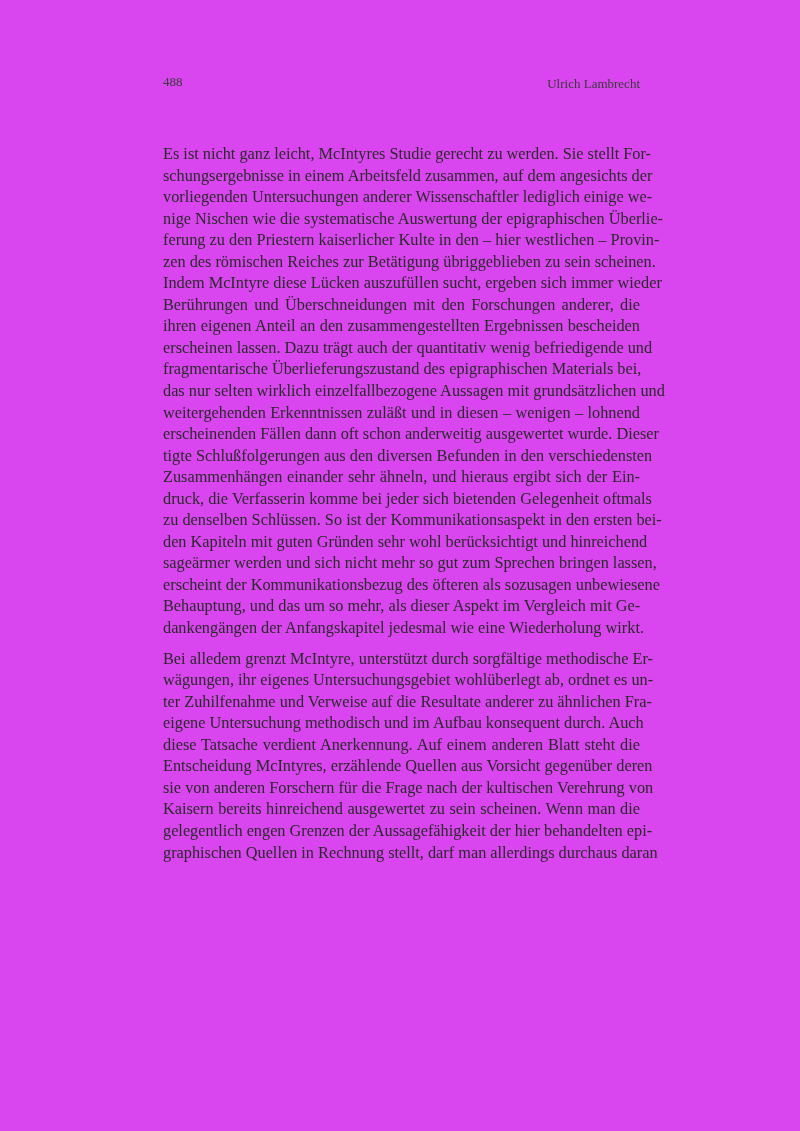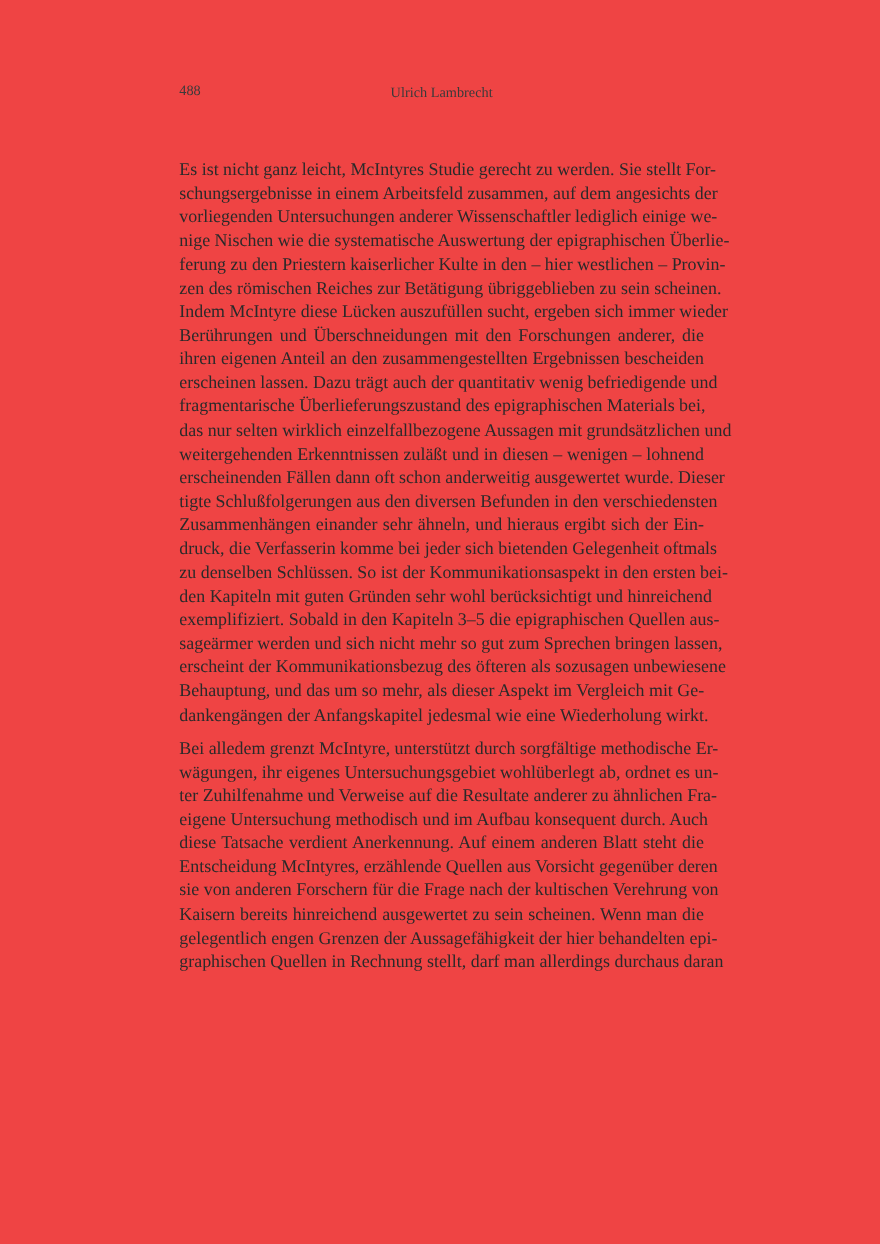--- a/index.html
+++ b/index.html
@@ -1,24 +1,24 @@
 <!DOCTYPE html>
 <html><head>
   <meta charset="utf-8">
   <style>
     html, body { margin: 0; padding: 0; background: #ffffff; }
     body { width: 800px; height: 1131px; position: relative; overflow: hidden; }
-    .page { position: absolute; left: 0; top: 0; width: 800px; height: 1131px; background: #ef4444; }
+    .page { position: absolute; left: 0; top: 0; width: 800px; height: 1131px; background: #d946ef; }
     .header {
       position: absolute; top: 74px; left: 163px; width: 477px; height: 20px;
       font-family: "Liberation Serif", "DejaVu Serif", serif;
       font-size: 13px; color: #3a3a3a;
     }
     .page-number { position: absolute; left: 0; top: 0; }
-    .running-head { position: absolute; left: 0; width: 100%; top: 2px; text-align: center; }
+    .running-head { position: absolute; left: 0; width: 100%; top: 2px; text-align: right; }
     .body-text {
       position: absolute; top: 143px; left: 163px; width: 477px;
       font-family: "Liberation Serif", "DejaVu Serif", serif;
       font-size: 16.3px; line-height: 21.55px; color: #2a2a2a;
       text-align: justify; hyphens: manual;
     }
     .body-text p { margin: 0; }
     .body-text p + p { margin-top: 9px; }
     .line { display: block; text-align: justify; text-align-last: justify; white-space: nowrap; }
     .line.last { text-align-last: left; }
@@ -46,21 +46,20 @@
       <span class="line">erscheinen lassen. Dazu trägt auch der quantitativ wenig befriedigende und</span>
       <span class="line">fragmentarische Überlieferungszustand des epigraphischen Materials bei,</span>
       <span class="line">das nur selten wirklich einzelfallbezogene Aussagen mit grundsätzlichen und</span>
       <span class="line">weitergehenden Erkenntnissen zuläßt und in diesen – wenigen – lohnend</span>
       <span class="line">erscheinenden Fällen dann oft schon anderweitig ausgewertet wurde. Dieser</span>
       <span class="line">tigte Schlußfolgerungen aus den diversen Befunden in den verschiedensten</span>
       <span class="line">Zusammenhängen einander sehr ähneln, und hieraus ergibt sich der Ein-</span>
       <span class="line">druck, die Verfasserin komme bei jeder sich bietenden Gelegenheit oftmals</span>
       <span class="line">zu denselben Schlüssen. So ist der Kommunikationsaspekt in den ersten bei-</span>
       <span class="line">den Kapiteln mit guten Gründen sehr wohl berücksichtigt und hinreichend</span>
-      <span class="line">exemplifiziert. Sobald in den Kapiteln 3–5 die epigraphischen Quellen aus-</span>
       <span class="line">sageärmer werden und sich nicht mehr so gut zum Sprechen bringen lassen,</span>
       <span class="line">erscheint der Kommunikationsbezug des öfteren als sozusagen unbewiesene</span>
       <span class="line">Behauptung, und das um so mehr, als dieser Aspekt im Vergleich mit Ge-</span>
       <span class="line last">dankengängen der Anfangskapitel jedesmal wie eine Wiederholung wirkt.</span>
     </p>
     <p>
       <span class="line">Bei alledem grenzt McIntyre, unterstützt durch sorgfältige methodische Er-</span>
       <span class="line">wägungen, ihr eigenes Untersuchungsgebiet wohlüberlegt ab, ordnet es un-</span>
       <span class="line">ter Zuhilfenahme und Verweise auf die Resultate anderer zu ähnlichen Fra-</span>
       <span class="line">eigene Untersuchung methodisch und im Aufbau konsequent durch. Auch</span>

